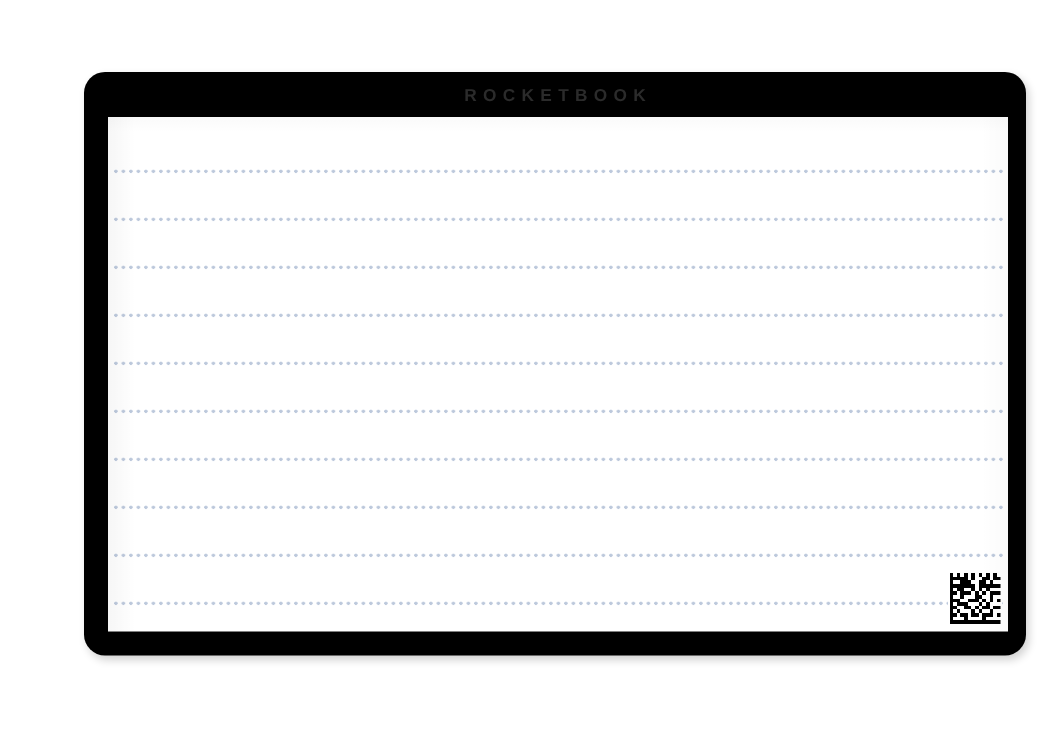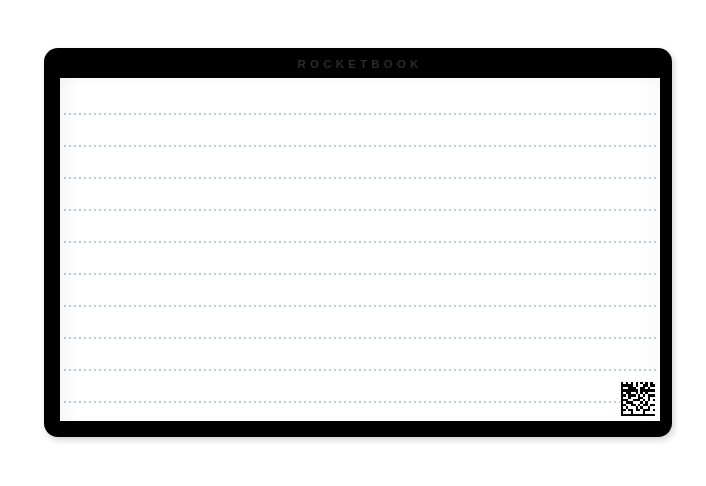--- a/index.html
+++ b/index.html
@@ -14,21 +14,21 @@
     position: relative;
     width: 706px;
     height: 486px;
     background: #ffffff;
     overflow: hidden;
   }
 
   
   .notebook-frame {
     position: absolute;
-    left: 44px;
+    left: 56px;
     top: 48px;
     width: 628px;
     height: 389px;
     background: #000000;
     border-radius: 14px;
     box-shadow: 2px 3px 6px rgba(0,0,0,0.18);
     box-sizing: border-box;
   }
 
   

